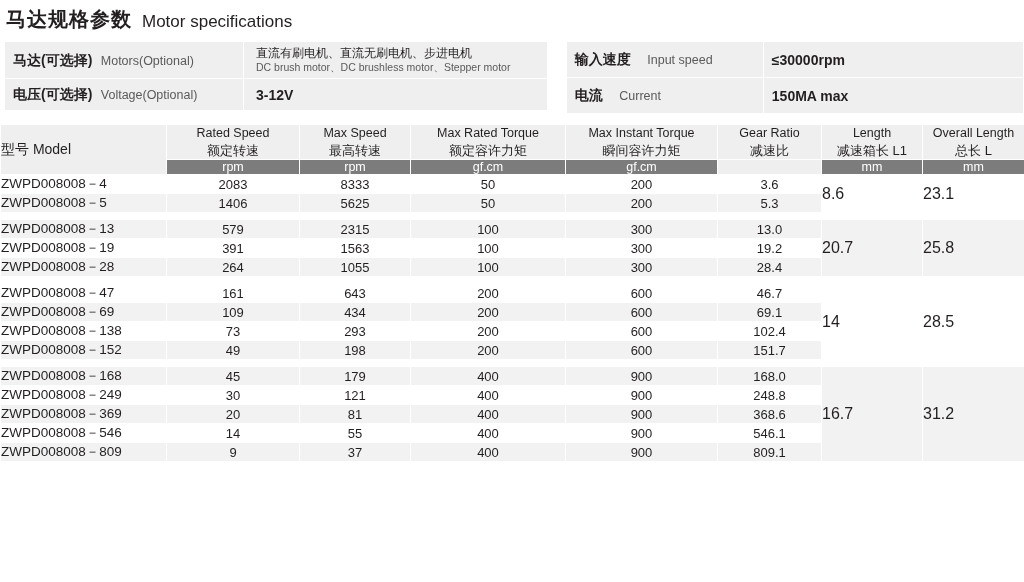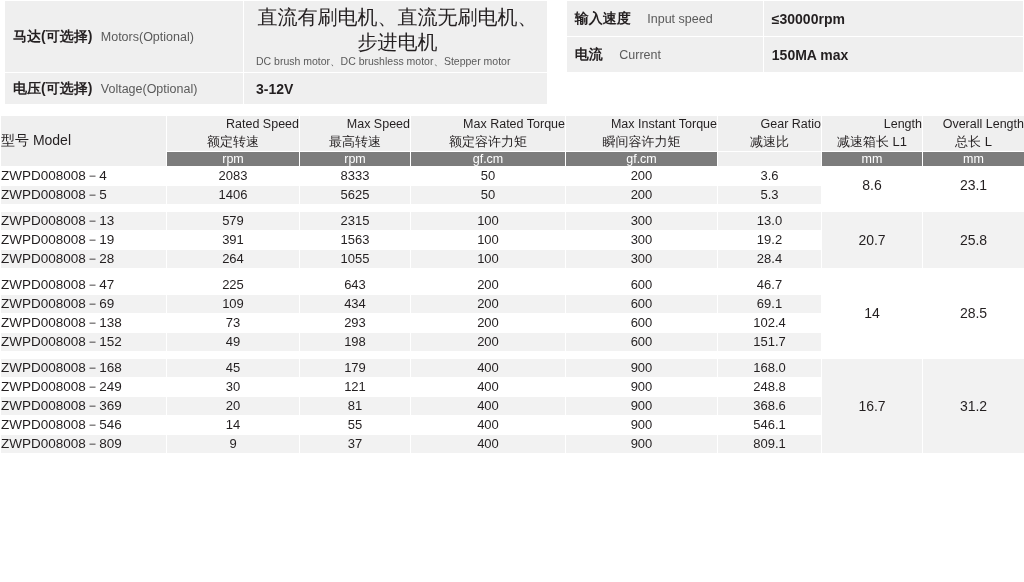--- a/index.html
+++ b/index.html
@@ -33,21 +33,21 @@
     vertical-align:middle;
   }
   .spec-left td.lbl{
     width:222px;
     padding:6px 8px 6px 8px;
     white-space:nowrap;
   }
   .lbl .cn{font-size:14px;font-weight:bold;color:#231f20;}
   .lbl .en{font-size:12.5px;color:#5a5a5a;margin-left:4px;}
   .spec-left td.val{padding:4px 8px 4px 12px;}
-  .val .v-cn{font-size:20px;color:#231f20;line-height:1.25;text-align:center;}
+  .val .v-cn{font-size:12px;color:#231f20;line-height:1.25;}
   .val .v-en{font-size:10.5px;color:#5a5a5a;line-height:1.25;}
   .val .v-plain{font-size:14px;font-weight:bold;color:#231f20;}
 
   
   .spec-right{width:460px;table-layout:fixed;}
   .spec-right td{
     border:1px solid #ffffff;
     background:#efefef;
     padding:8px 8px;
     vertical-align:middle;
@@ -61,21 +61,21 @@
   .main-wrap{margin-top:10px;}
   .main{width:1024px;table-layout:fixed;}
   .main td,.main th{border:1px solid #ffffff;padding:0;}
 
   .hdr-cell{
     background:#efefef;
     text-align:center;
     padding:8px 2px 6px 2px;
     vertical-align:middle;
   }
-  .hdr-cell .h-en{font-size:12.5px;color:#231f20;line-height:1.35;text-align:right;}
+  .hdr-cell .h-en{font-size:12.5px;color:#231f20;line-height:1.35;}
   .hdr-cell .h-cn{font-size:13px;color:#231f20;line-height:1.35;}
   .unit-cell{
     background:#7c7c7c;color:#ffffff;
     text-align:center;font-size:12.5px;
     padding:3px 0 4px 0;
     margin-left:16px;
   }
   .model-head{
     background:#efefef;
     text-align:left;
@@ -91,31 +91,35 @@
     padding:6px 0;
     background:#ffffff;
   }
   .cell.alt{background:#f2f2f2;margin-top:42px;}
   .model-cell{
     text-align:left;padding-left:8px;font-size:13.5px;
     background:#ffffff;
   }
   .model-cell.alt{background:#f2f2f2;}
   .grp{
-    text-align:center;font-size:14px;background:#f2f2f2;
+    text-align:left;font-size:16px;background:#f2f2f2;
     vertical-align:middle;
   }
   .grp.white{background:#ffffff;}
   .sep td{height:6px;background:#ffffff;border:none;padding:0;}
 </style>
 </head>
 <body>
 
 <div class="page">
 
+  <div class="title-row">
+    <span class="title-cn">马达规格参数</span>
+    <span class="title-en">Motor specifications</span>
+  </div>
 
   <div class="top-area">
 
     <table class="spec-left">
       <tbody>
           <tr>
         <td class="lbl">
           <span class="cn">马达(可选择)</span>
           <span class="en">Motors(Optional)</span>
         </td>
@@ -255,21 +259,21 @@
             <td class="cell alt">1055</td>
             <td class="cell alt">100</td>
             <td class="cell alt">300</td>
             <td class="cell alt">28.4</td>
           </tr>
           <tr class="sep">
             <td colspan="8"></td>
           </tr>
           <tr>
             <td class="model-cell">ZWPD008008－47</td>
-            <td class="cell">225</td>
+            <td class="cell">161</td>
             <td class="cell">643</td>
             <td class="cell">200</td>
             <td class="cell">600</td>
             <td class="cell">46.7</td>
             <td class="grp white" rowspan="4">14</td>
             <td class="grp white" rowspan="4">28.5</td>
           </tr>
           <tr>
             <td class="model-cell alt">ZWPD008008－69</td>
             <td class="cell alt">109</td>

